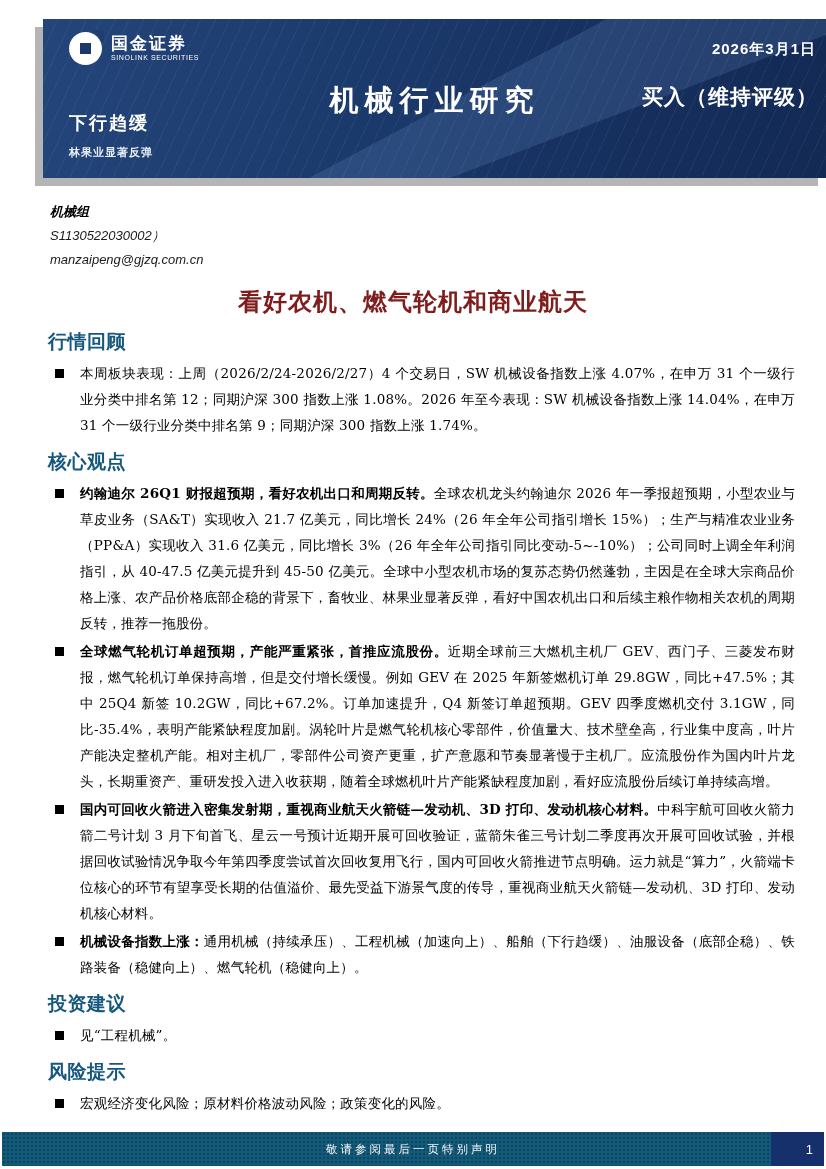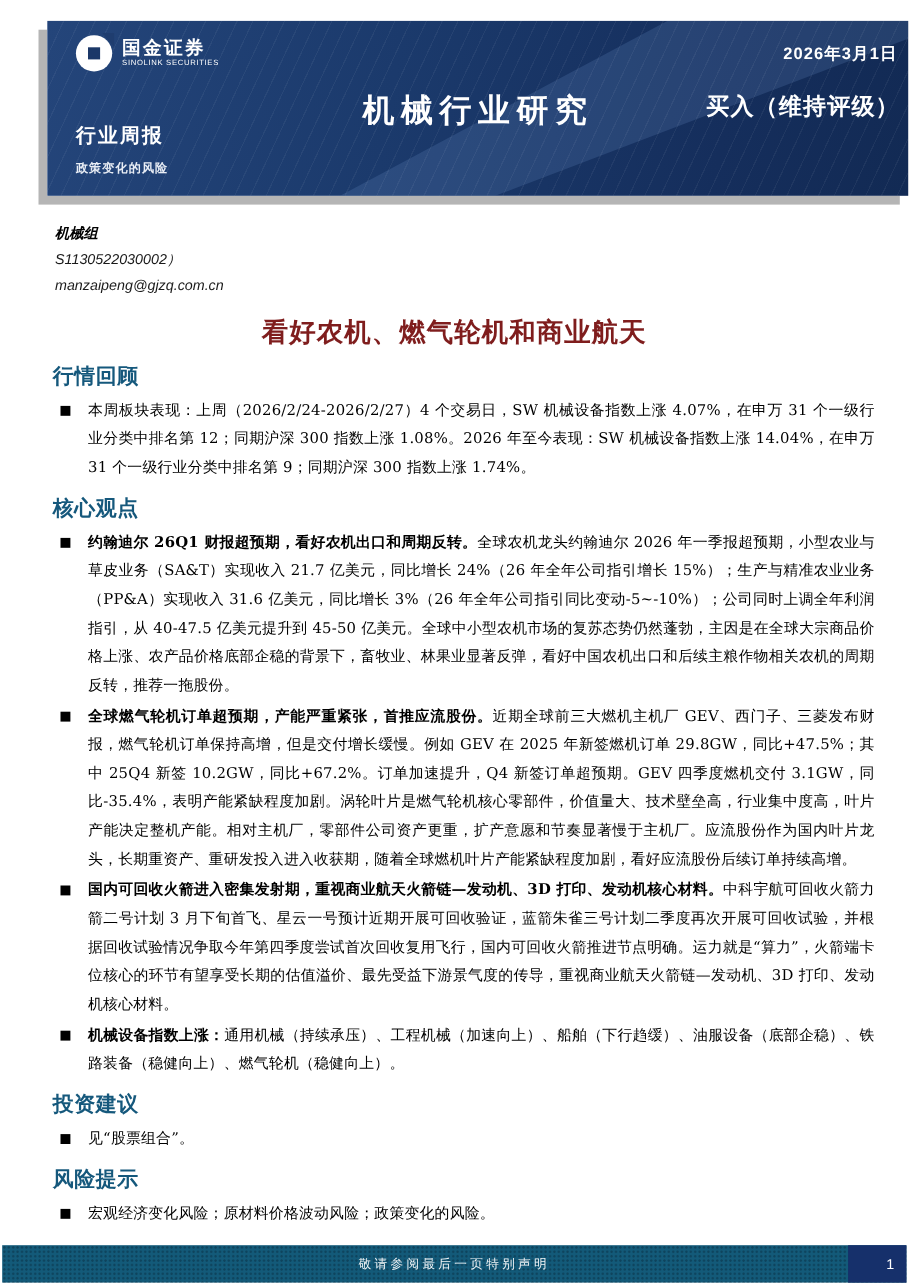--- a/index.html
+++ b/index.html
@@ -96,22 +96,22 @@
         <span class="logo-notch"></span>
       </div>
       <div class="logo-text">
         <div class="logo-cn">国金证券</div>
         <div class="logo-en">SINOLINK SECURITIES</div>
       </div>
     </div>
     <div class="banner-date">2026年3月1日</div>
     <div class="banner-title">机械行业研究</div>
     <div class="banner-rating">买入（维持评级）</div>
-    <div class="banner-kind">行业周报</div>
-    <div class="banner-subkind">政策变化的风险</div>
+    <div class="banner-kind">下行趋缓</div>
+    <div class="banner-subkind">林果业显著反弹</div>
   </header>
 
   <section class="analyst">
     <div class="analyst-group">机械组</div>
     <div class="analyst-line">S1130522030002）</div>
     <div class="analyst-line">manzaipeng@gjzq.com.cn</div>
   </section>
 
   <h1 class="doc-title">看好农机、燃气轮机和商业航天</h1>
 
@@ -137,21 +137,21 @@
       <p class="bullet-text"><b>国内可回收火箭进入密集发射期，重视商业航天火箭链—发动机、3D 打印、发动机核心材料。</b><span>中科宇航可回收火箭力箭二号计划 3 月下旬首飞、星云一号预计近期开展可回收验证，蓝箭朱雀三号计划二季度再次开展可回收试验，并根据回收试验情况争取今年第四季度尝试首次回收复用飞行，国内可回收火箭推进节点明确。运力就是“算力”，火箭端卡位核心的环节有望享受长期的估值溢价、最先受益下游景气度的传导，重视商业航天火箭链—发动机、3D 打印、发动机核心材料。</span></p>
     </div>
     <div class="bullet">
       <span class="bullet-marker"></span>
       <p class="bullet-text"><b>机械设备指数上涨：</b><span>通用机械（持续承压）、工程机械（加速向上）、船舶（下行趋缓）、油服设备（底部企稳）、铁路装备（稳健向上）、燃气轮机（稳健向上）。</span></p>
     </div>
 
     <h2 class="sec-heading">投资建议</h2>
     <div class="bullet">
       <span class="bullet-marker"></span>
-      <p class="bullet-text">见“股票组合”。</p>
+      <p class="bullet-text">见“工程机械”。</p>
     </div>
 
     <h2 class="sec-heading">风险提示</h2>
     <div class="bullet">
       <span class="bullet-marker"></span>
       <p class="bullet-text">宏观经济变化风险；原材料价格波动风险；政策变化的风险。</p>
     </div>
 
   </div>
 

